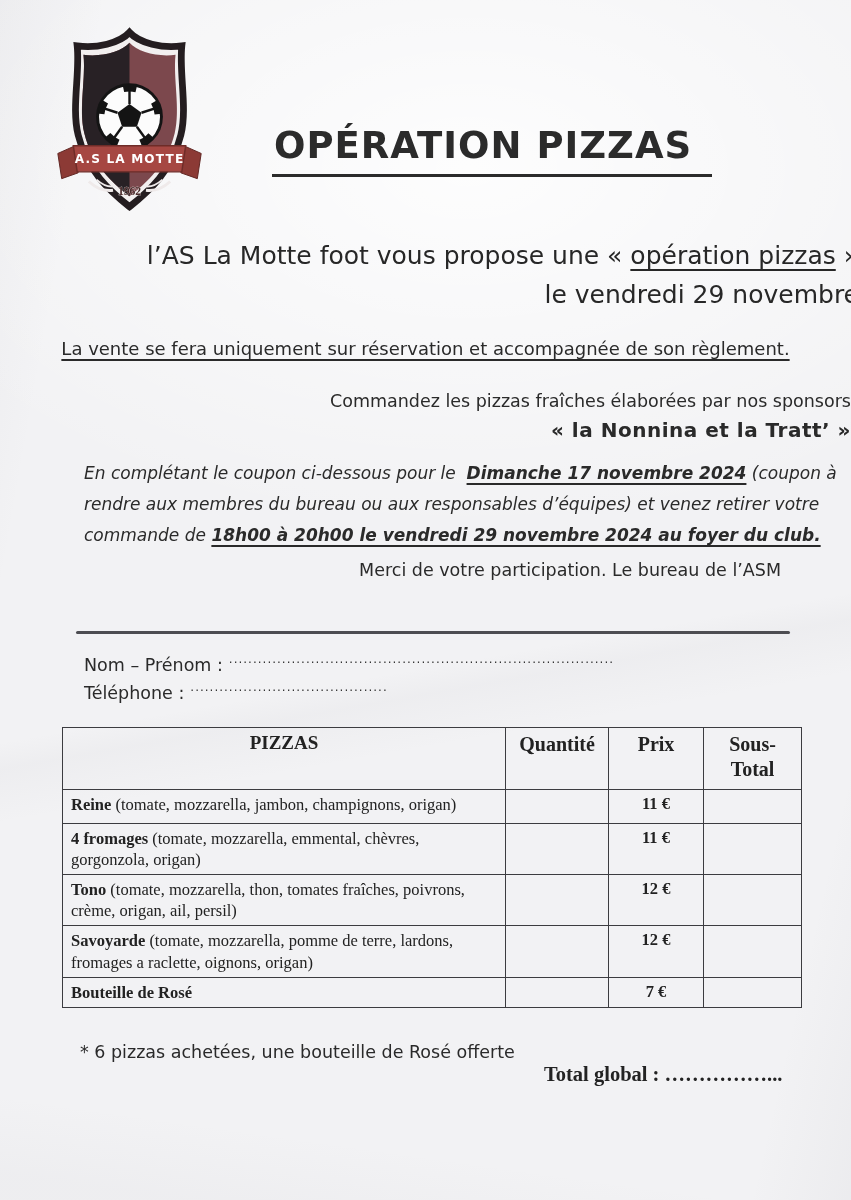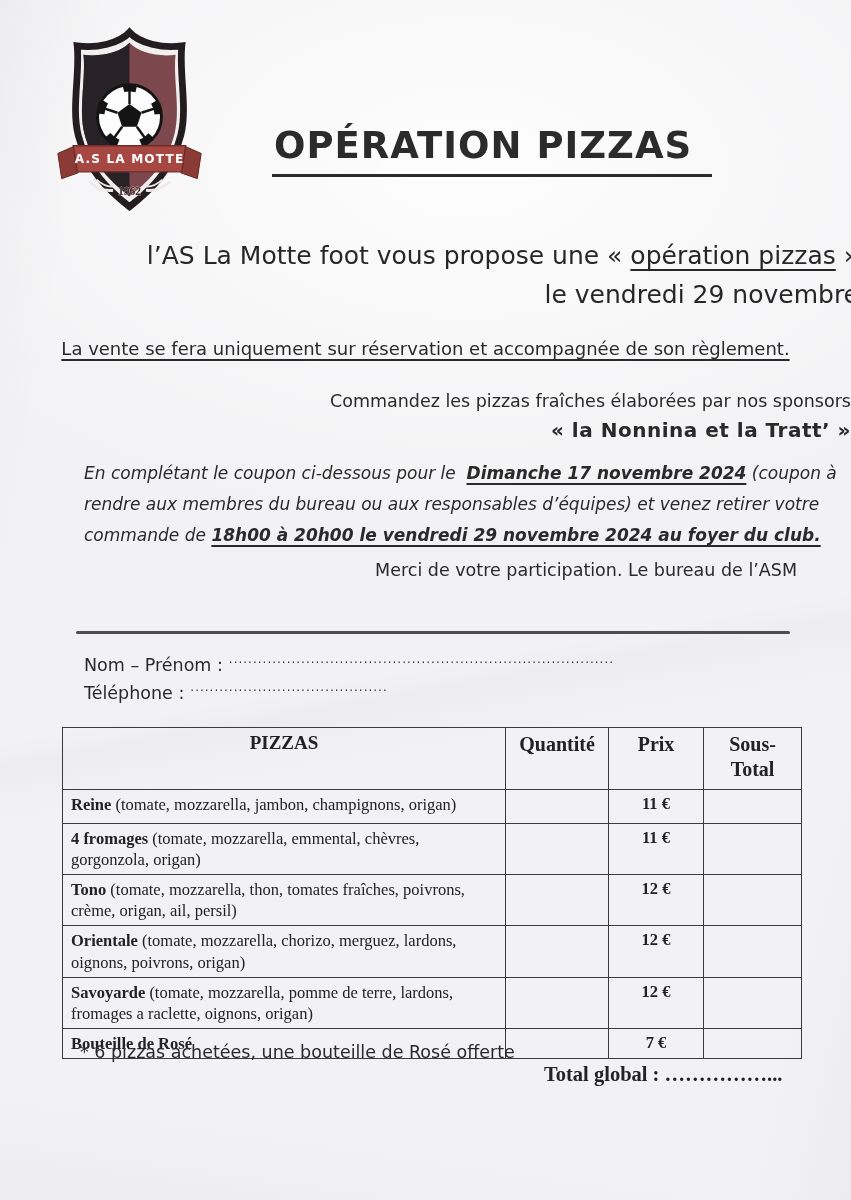--- a/index.html
+++ b/index.html
@@ -32,21 +32,21 @@
   .notice span{text-decoration:underline;text-decoration-thickness:1.6px;text-underline-offset:4px;}
   
   .sponsors{left:0;top:391px;width:851px;text-align:right;color:#2a2a2a;}
   .sponsors .l1{font-size:17.5px;}
   .sponsors .l2{font-size:20px;font-weight:bold;margin-top:7px;letter-spacing:0.5px;}
   
   .coupon{left:84px;top:458px;font-size:17px;line-height:1.82;color:#2a2a2a;}
   .coupon .line{white-space:pre;font-style:italic;}
   .bu{font-weight:bold;text-decoration:underline;text-decoration-thickness:2px;text-underline-offset:4px;}
   
-  .thanks{right:54px;top:560px;font-size:17.5px;color:#2a2a2a;white-space:nowrap;}
+  .thanks{right:70px;top:560px;font-size:17.5px;color:#2a2a2a;white-space:nowrap;}
   
   .divider{left:76px;top:631px;width:714px;height:2.5px;background:#4d4d52;border-radius:2px;}
   
   .formlines{left:84px;top:651px;font-size:17.5px;color:#2a2a2a;line-height:1.48;}
   .dotfill{display:inline-block;overflow:hidden;white-space:nowrap;font-size:12px;letter-spacing:1px;color:#333;vertical-align:2px;margin-left:6px;}
   .dots-name{width:386px;}
   .dots-phone{width:198px;}
   
   table.order{
     left:62px;top:727px;position:absolute;border-collapse:collapse;table-layout:fixed;width:739px;
@@ -181,26 +181,20 @@
       <td></td>
       <td class="price">11 €</td>
       <td></td>
     </tr>
     <tr class="r3">
       <td class="nm"><b>Tono</b><span> (tomate, mozzarella, thon, tomates fraîches, poivrons, crème, origan, ail, persil)</span></td>
       <td></td>
       <td class="price">12 €</td>
       <td></td>
     </tr>
-    <tr class="r4">
-      <td class="nm"><b>Orientale</b><span> (tomate, mozzarella, chorizo, merguez, lardons, oignons, poivrons, origan)</span></td>
-      <td></td>
-      <td class="price">12 €</td>
-      <td></td>
-    </tr>
     <tr class="r5">
       <td class="nm"><b>Savoyarde</b><span> (tomate, mozzarella, pomme de terre, lardons, fromages a raclette, oignons, origan)</span></td>
       <td></td>
       <td class="price">12 €</td>
       <td></td>
     </tr>
     <tr class="r6">
       <td class="nm"><b>Bouteille de Rosé</b><span></span></td>
       <td></td>
       <td class="price">7 €</td>

